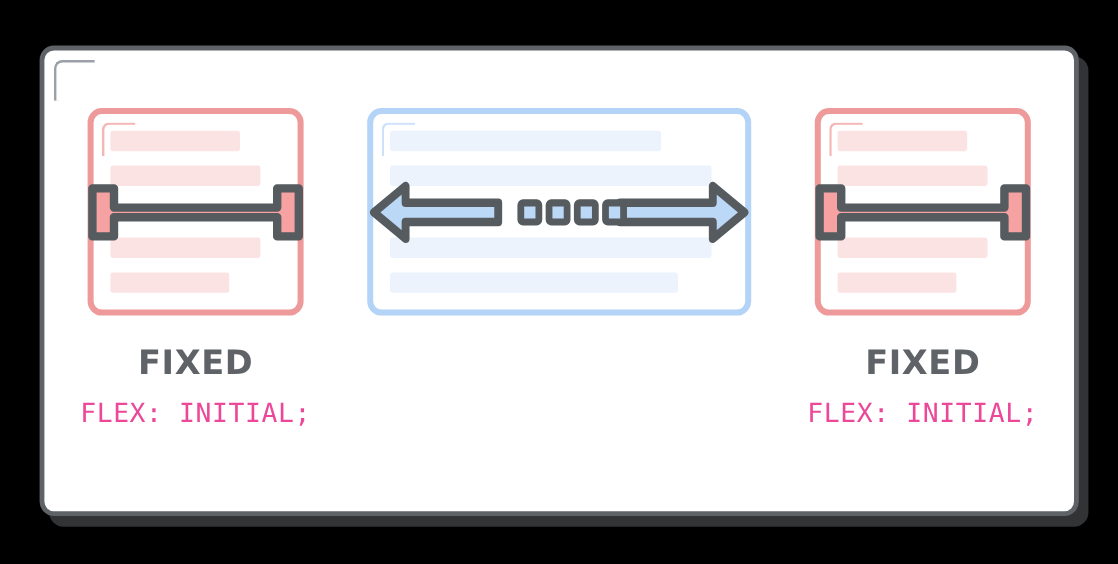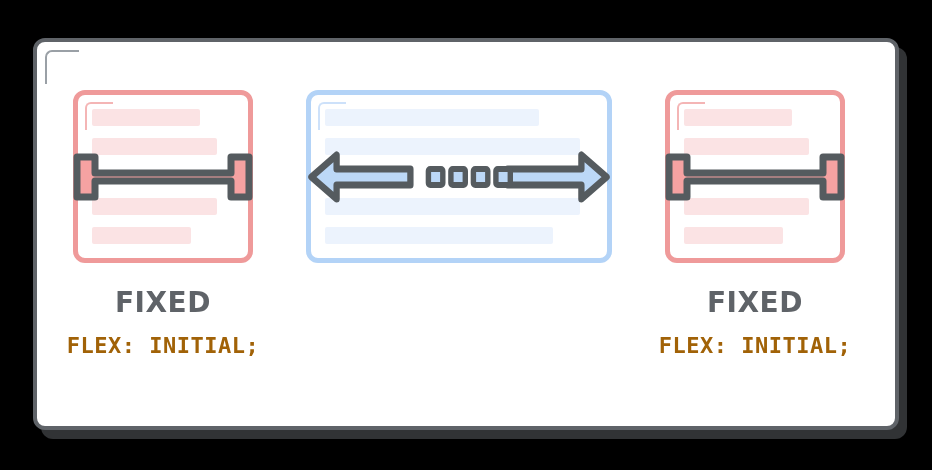--- a/index.html
+++ b/index.html
@@ -46,21 +46,21 @@
     border-top: 2px solid #9aa0a6;
     border-top-left-radius: 7px;
     pointer-events: none;
   }
 
   
   .row {
     position: absolute;
     left: 36px;
     top: 48px;
-    right: 50px;
+    right: 36px;
     display: flex;
     align-items: flex-start;
     gap: 53px;
   }
 
   .col {
     display: flex;
     flex-direction: column;
     align-items: center;
   }
@@ -148,24 +148,24 @@
   .caption-title {
     font-family: "DejaVu Sans", sans-serif;
     font-weight: 700;
     font-size: 28px;
     letter-spacing: 0.5px;
     color: #5f6368;
   }
   .caption-code {
     margin-top: 18px;
     font-family: "DejaVu Sans Mono", monospace;
-    font-weight: 700;
+    font-weight: 400;
     font-size: 22px;
     letter-spacing: 0.5px;
-    color: #a16207;
+    color: #ec4899;
     white-space: pre;
   }
 </style>
 </head>
 <body>
 
 <div class="stage">
 
   <div class="frame">
     <div class="frame-corner"></div>

